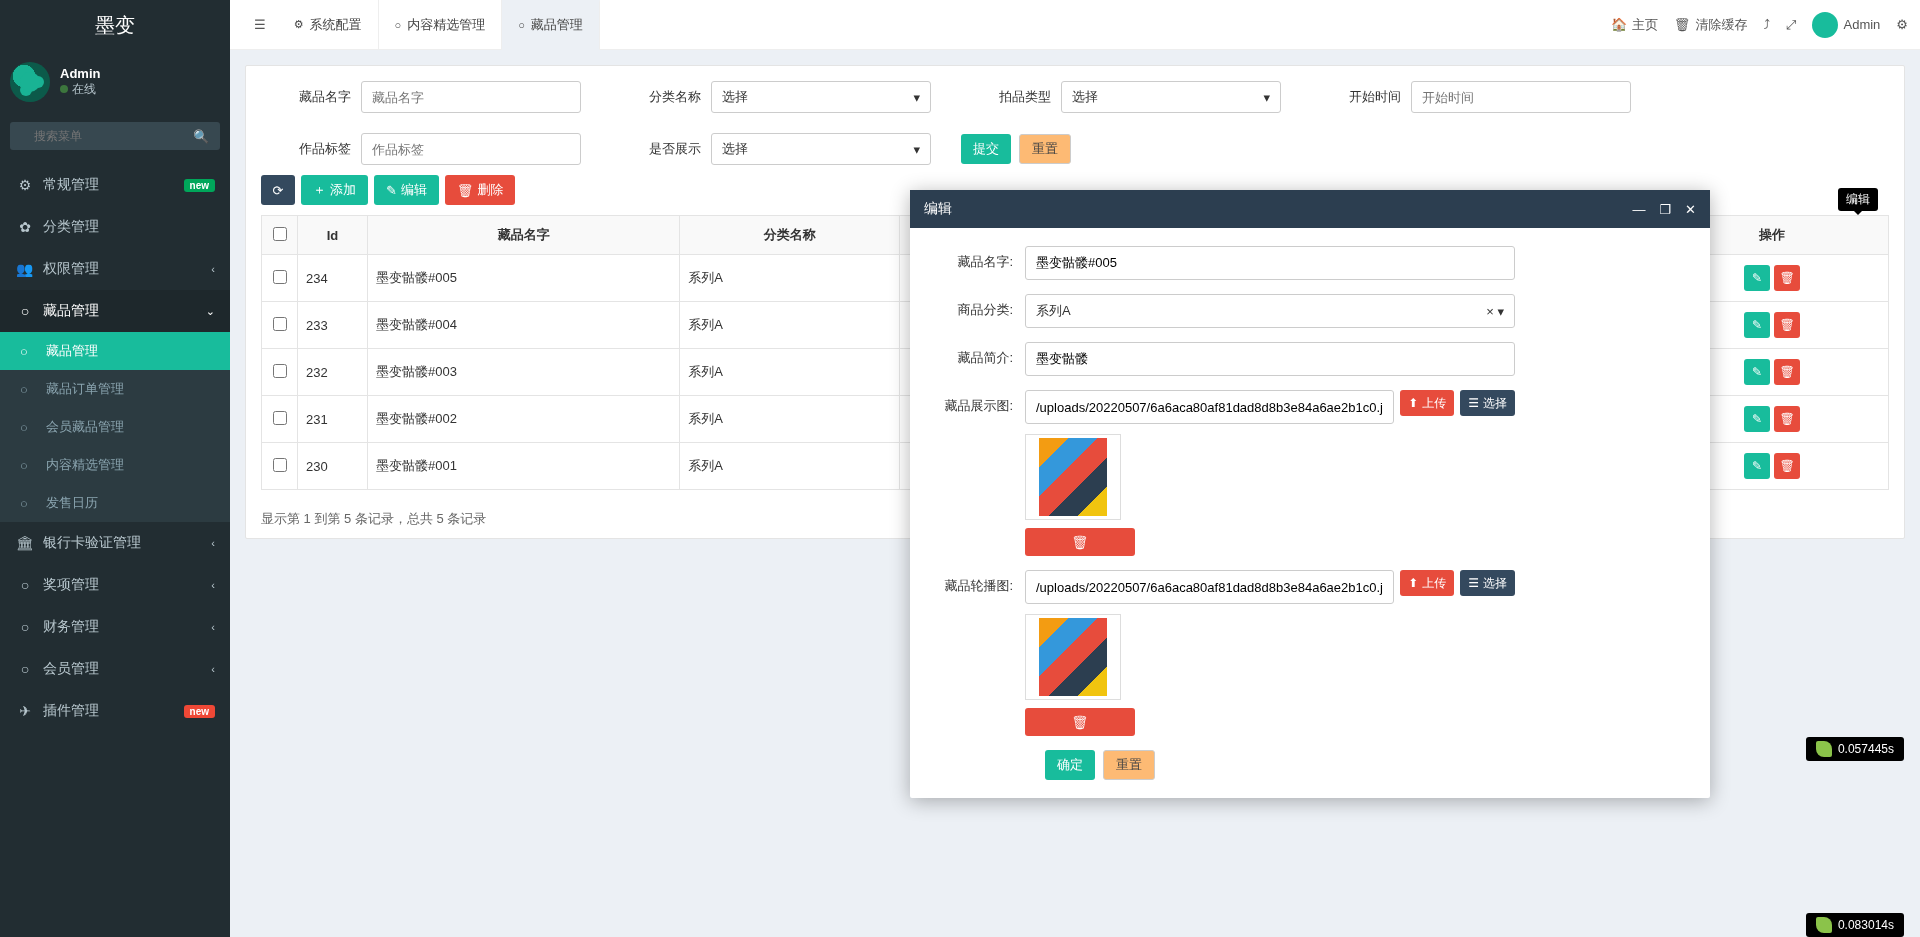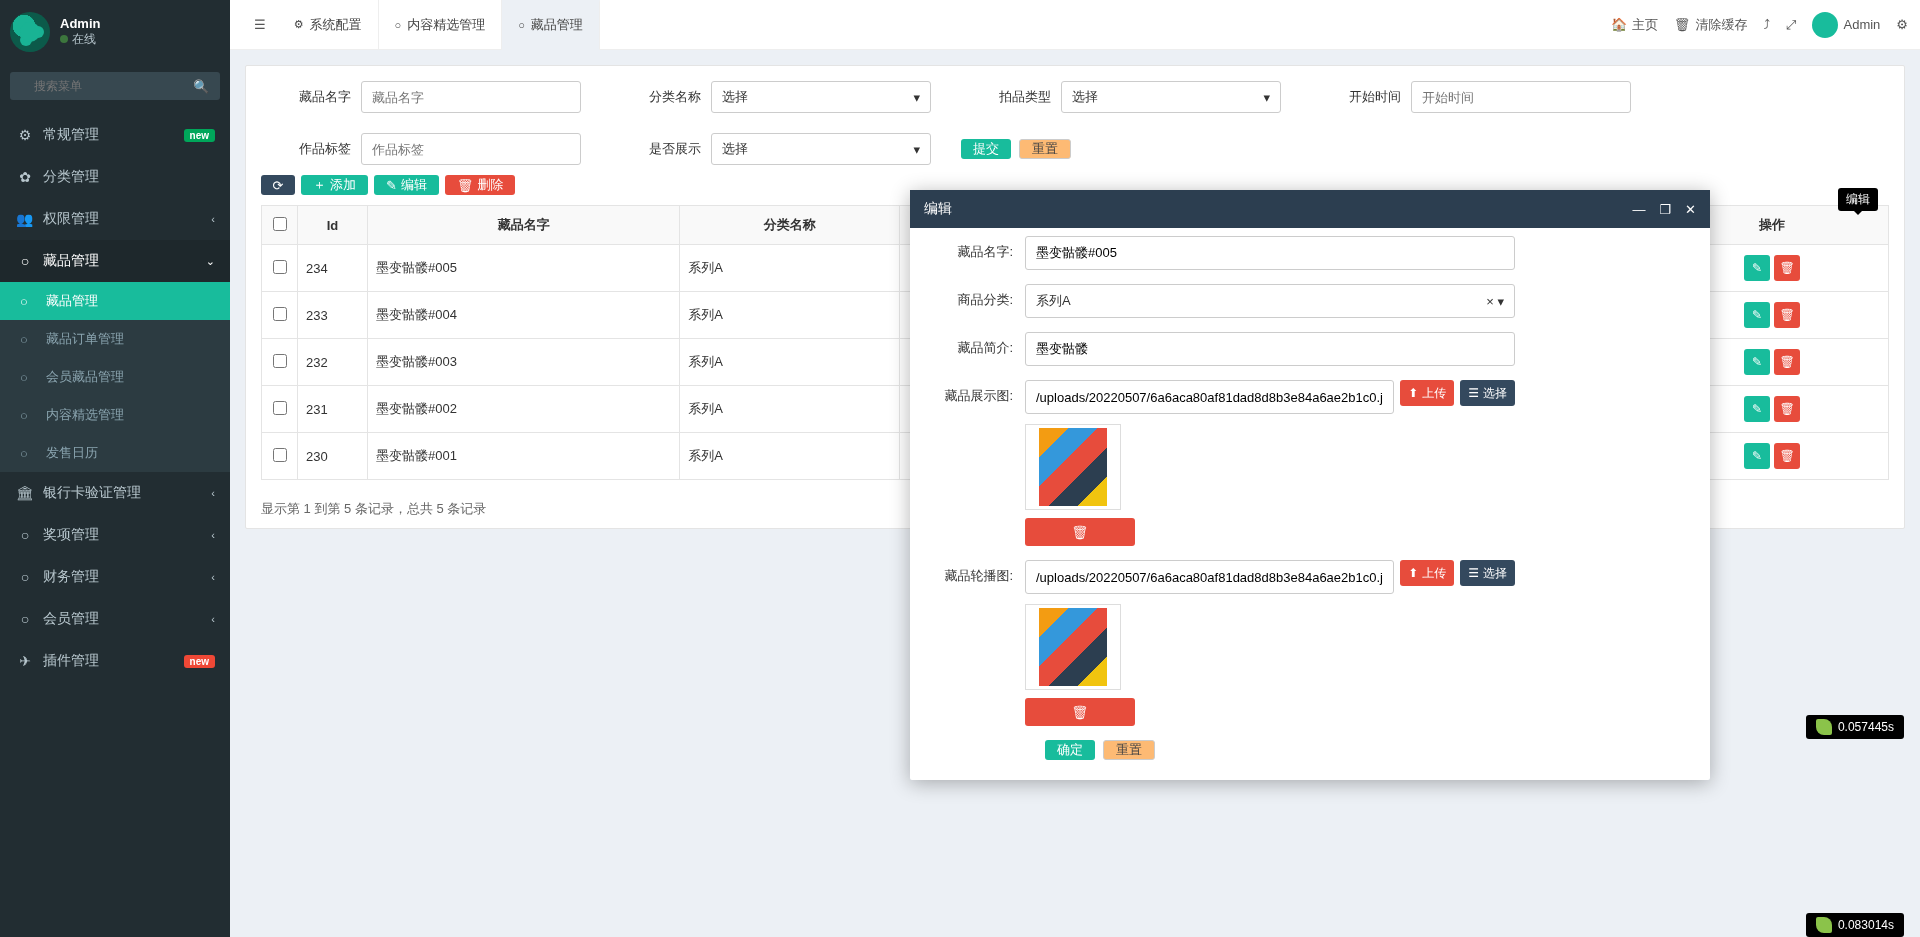--- a/index.html
+++ b/index.html
@@ -40,21 +40,21 @@
 .tr-item { display: flex; align-items: center; gap: 5px; cursor: pointer; font-size: 13px; }
 .tr-avatar { width: 26px; height: 26px; border-radius:50%; background:#18bc9c; display:inline-block; }
 .content { padding: 15px; }
 .panel { background: #fff; border: 1px solid #e4e4e4; border-radius: 2px; }
 .filter-row { display: flex; flex-wrap: wrap; padding: 15px 15px 0; gap: 20px 30px; }
 .fg { display: flex; align-items: center; }
 .fg label { width: 90px; text-align: right; margin-right: 10px; font-size: 13px; color: #333; }
 .fg input, .fg select { height: 32px; border: 1px solid #ccc; border-radius: 3px; padding: 0 10px; font-size: 13px; color: #555; background:#fff; }
 .fg input { width: 220px; }
 .fg select, .fg .select-like { width: 220px; display:flex; align-items:center; justify-content:space-between; padding:0 10px; height:32px; border:1px solid #ccc; border-radius:3px; cursor:pointer; }
-.btn { display: inline-flex; align-items:center; gap:4px; height: 20px; padding: 0 12px; border: none; border-radius: 3px; cursor: pointer; font-size: 13px; color: #fff; }
+.btn { display: inline-flex; align-items:center; gap:4px; height: 30px; padding: 0 12px; border: none; border-radius: 3px; cursor: pointer; font-size: 13px; color: #fff; }
 .btn-teal { background: #18bc9c; }
 .btn-default { background: #fdba74; color: #444; border: 1px solid #ccc; }
 .btn-dark { background: #34495e; }
 .btn-red { background: #e74c3c; }
 .btn-sm { height: 26px; padding: 0 8px; font-size: 12px; border-radius:3px; }
 .toolbar { padding: 10px 15px; display: flex; gap: 6px; }
 .toolbar .btn-icon { width: 34px; justify-content:center; background:#34495e; }
 .table-wrap { padding: 0 15px 10px; }
 table { width: 100%; border-collapse: collapse; }
 th, td { border: 1px solid #e4e4e4; padding: 10px 8px; font-size: 13px; text-align: left; }
@@ -67,45 +67,46 @@
 .ibtn { width: 26px; height: 26px; border-radius: 3px; display:inline-flex; align-items:center; justify-content:center; color:#fff; cursor:pointer; font-size:12px; }
 .ibtn.teal { background:#18bc9c; }
 .ibtn.red { background:#e74c3c; }
 .table-info { padding: 10px 15px; color: #666; font-size: 13px; }
 .tooltip { position:absolute; right: 42px; top: 188px; background:#000; color:#fff; font-size:12px; padding:3px 8px; border-radius:3px; }
 .tooltip::after { content:''; position:absolute; top:100%; left:50%; margin-left:-4px; border:4px solid transparent; border-top-color:#000; }
 .modal-overlay { position: absolute; inset: 0; pointer-events: none; }
 .modal { position: absolute; left: 680px; top: 190px; width: 800px; background: #fff; box-shadow: 0 3px 20px rgba(0,0,0,.3); border-radius: 2px; pointer-events: auto; }
 .modal-hd { background: #2c3e50; color: #fff; padding: 10px 14px; display: flex; align-items: center; font-size: 14px; }
 .modal-hd .wctrls { margin-left: auto; display:flex; gap:14px; font-size:13px; }
-.modal-bd { max-height: 570px; overflow: auto; padding: 8px 20px 12px; }
+.modal-bd { max-height: 570px; overflow: auto; padding: 18px 20px 12px; }
 .modal-bd::-webkit-scrollbar { width: 10px; }
 .modal-bd::-webkit-scrollbar-thumb { background: #c1c1c1; border-radius: 5px; }
 .mfg { display:flex; align-items:flex-start; margin-bottom: 14px; }
 .mfg > label { width: 95px; text-align: right; padding-right: 12px; padding-top: 7px; font-size: 13px; }
 .mfg .mctrl { flex: 0 0 490px; }
 .mfg input[type=text] { width: 100%; height: 34px; border:1px solid #ccc; border-radius:3px; padding:0 10px; font-size:13px; }
 .cat-select { width:100%; height:34px; border:1px solid #ccc; border-radius:3px; padding:0 10px; display:flex; align-items:center; justify-content:space-between; }
 .upload-row { display:flex; gap:6px; }
 .upload-row input { flex:1; height:34px; border:1px solid #ccc; border-radius:3px; padding:0 10px; font-size:12px; }
 .thumb-block { margin-top: 10px; }
 .thumb { width: 96px; height: 86px; border:1px solid #ddd; padding:3px; display:flex; align-items:center; justify-content:center; }
 .thumb-img { width: 68px; height: 78px; background: linear-gradient(135deg,#f39c12 0 20%,#3498db 20% 40%,#e74c3c 40% 60%,#2c3e50 60% 80%,#f1c40f 80% 100%); }
 .del-btn { margin-top: 8px; width: 110px; height: 28px; background:#e74c3c; border:none; border-radius:3px; color:#fff; cursor:pointer; display:flex; align-items:center; justify-content:center; }
 .modal-ft { display:flex; gap:8px; padding: 0 0 8px 115px; }
 .perf-badge { position:absolute; right:16px; background:#000; color:#fff; font-size:12px; padding:4px 10px; border-radius:3px; display:flex; align-items:center; gap:6px; }
 .perf-badge .leaf { width:16px; height:16px; background:#8bc34a; border-radius:2px 8px 2px 8px; }
-.perf1 { top: 715px; }
+.perf1 { top: 737px; }
 .perf2 { bottom: 0; }
 </style>
 </head>
 <body>
 
 <div class="app">
   <aside class="sidebar">
+    <div class="brand">墨变</div>
     <div class="user-panel">
       <div class="avatar">
           <div class="avatar-inner"></div>
         </div>
       <div class="user-info">
         <div class="name">Admin</div>
         <div class="status"><span class="status-dot"></span><span>在线</span></div>
       </div>
     </div>
     <div class="search-box">

